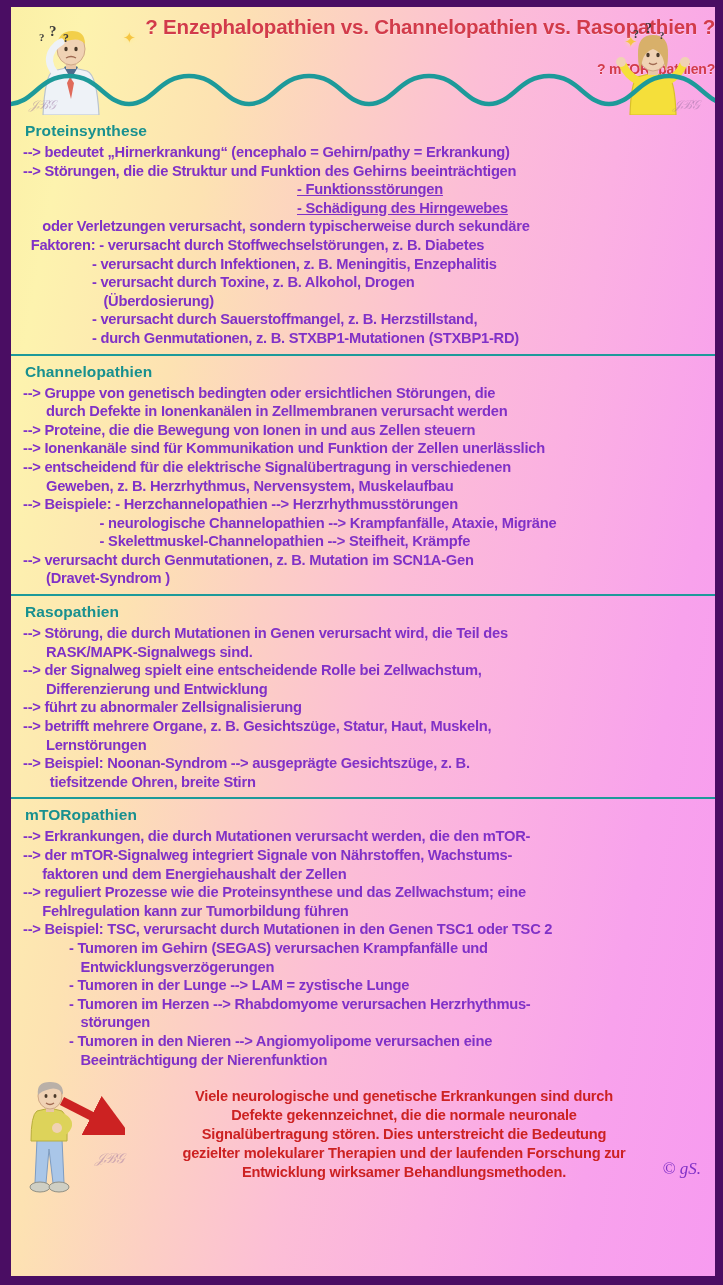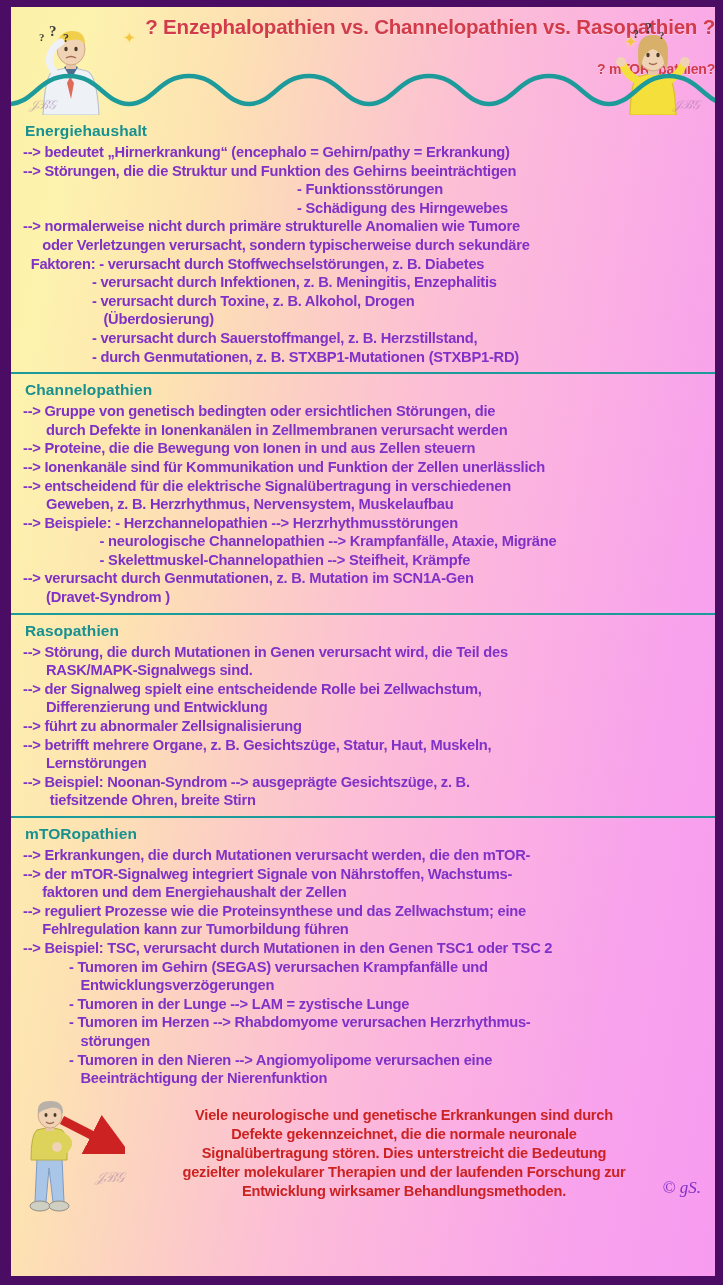--- a/index.html
+++ b/index.html
@@ -129,20 +129,21 @@
     font-weight: bold;
     font-size: 14.7px;
     line-height: 18.6px;
     white-space: pre;
     margin-left: 6px;
     letter-spacing: -0.25px;
   }
   .body-line.right-ish {
     margin-left: 0;
     padding-left: 280px;
+    text-decoration: underline;
   }
   
   .footer {
     position: relative;
     height: 120px;
     padding-top: 2px;
   }
   .footer-text {
     color: #cc2222;
     font-weight: bold;
@@ -245,26 +246,25 @@
                  C 384 34 390 6 420 6 C 450 6 456 34 480 34 C 504 34 510 6 540 6
                  C 570 6 576 34 600 34 C 624 34 630 6 660 6 C 690 6 696 34 720 34" fill="none" stroke="#1d9a9a" stroke-width="4.5"></path>
       </svg>
       <span class="sig" style="left:18px; bottom:2px;">𝒥ℬ𝒢</span>
       <span class="sig" style="right:16px; bottom:2px;">𝒥ℬ𝒢</span>
     </div>
 
     <div>
 
       <div class="section first">
-        <div class="sec-title">Energiehaushalt</div>
+        <div class="sec-title">Proteinsynthese</div>
         <div class="body-line">--&gt; bedeutet „Hirnerkrankung“ (encephalo = Gehirn/pathy = Erkrankung)</div>
         <div class="body-line">--&gt; Störungen, die die Struktur und Funktion des Gehirns beeinträchtigen</div>
         <div class="body-line right-ish">- Funktionsstörungen</div>
         <div class="body-line right-ish">- Schädigung des Hirngewebes</div>
-        <div class="body-line">--&gt; normalerweise nicht durch primäre strukturelle Anomalien wie Tumore</div>
         <div class="body-line">     oder Verletzungen verursacht, sondern typischerweise durch sekundäre</div>
         <div class="body-line">  Faktoren: - verursacht durch Stoffwechselstörungen, z. B. Diabetes</div>
         <div class="body-line">                  - verursacht durch Infektionen, z. B. Meningitis, Enzephalitis</div>
         <div class="body-line">                  - verursacht durch Toxine, z. B. Alkohol, Drogen</div>
         <div class="body-line">                     (Überdosierung)</div>
         <div class="body-line">                  - verursacht durch Sauerstoffmangel, z. B. Herzstillstand,</div>
         <div class="body-line">                  - durch Genmutationen, z. B. STXBP1-Mutationen (STXBP1-RD)</div>
       </div>
 
       <div class="section">

